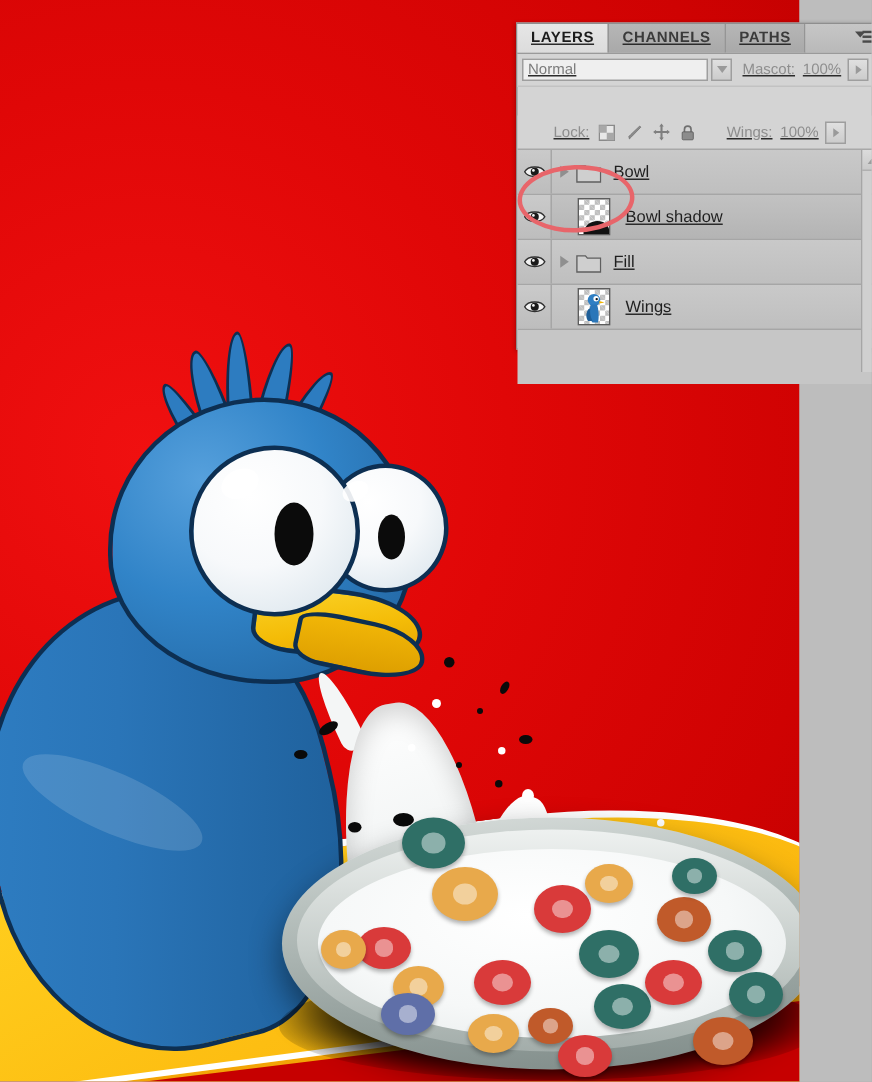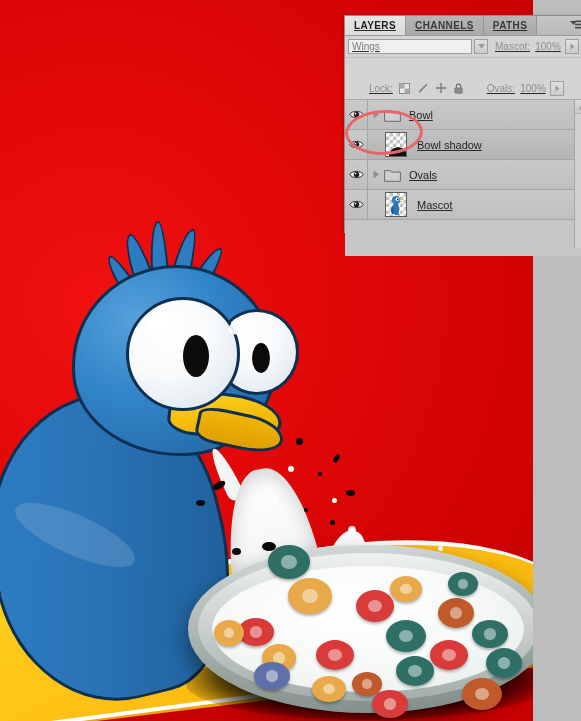--- a/index.html
+++ b/index.html
@@ -364,21 +364,21 @@
         <polygon points="0,1 7,1 3.5,5" fill="#4a4a4a"></polygon>
         <rect x="5" y="0.5" width="9" height="1.6" fill="#4a4a4a"></rect>
         <rect x="5" y="3.7" width="9" height="1.6" fill="#4a4a4a"></rect>
         <rect x="5" y="6.9" width="9" height="1.6" fill="#4a4a4a"></rect>
       </svg>
     </div>
   </div>
 
   <div class="row-blend">
     <div class="blend-select">
-      <span>Wings</span>
+      <span>Normal</span>
     </div>
     <div class="mini-btn">
       <svg width="7" height="5" viewBox="0 0 7 5">
         <polygon points="0,0 7,0 3.5,4.6" fill="#9a9a9a"></polygon>
       </svg>
     </div>
     <span class="lbl-dim">Mascot:</span>
     <div class="val-box">100%</div>
     <div class="mini-btn">
       <svg width="5" height="7" viewBox="0 0 5 7">
@@ -407,21 +407,21 @@
           <path d="M6 0.4 L7.5 2.4 L6.7 2.4 L6.7 5.3 L9.6 5.3 L9.6 4.5 L11.6 6 L9.6 7.5 L9.6 6.7 L6.7 6.7 L6.7 9.6 L7.5 9.6 L6 11.6 L4.5 9.6 L5.3 9.6 L5.3 6.7 L2.4 6.7 L2.4 7.5 L0.4 6 L2.4 4.5 L2.4 5.3 L5.3 5.3 L5.3 2.4 L4.5 2.4 Z" fill="#7f7f7f"></path>
         </svg>
       </div>
       <div class="lk">
         <svg width="11" height="11" viewBox="0 0 11 11">
           <path d="M3.3 5 L3.3 3.3 A2.2 2.2 0 0 1 7.7 3.3 L7.7 5" fill="none" stroke="#6f6f6f" stroke-width="1.1"></path>
           <rect x="1.8" y="4.9" width="7.4" height="5.3" rx="0.7" fill="#8c8c8c" stroke="#5f5f5f" stroke-width="0.6"></rect>
         </svg>
       </div>
     </div>
-    <span class="lbl-dim" style="margin-left:auto">Ovals:</span>
+    <span class="lbl-dim" style="margin-left:auto">Wings:</span>
     <div class="val-box">100%</div>
     <div class="mini-btn">
       <svg width="5" height="7" viewBox="0 0 5 7">
         <polygon points="0.5,0.5 4.5,3.5 0.5,6.5" fill="#9a9a9a"></polygon>
       </svg>
     </div>
   </div>
 
   <div class="layer-list">
 
@@ -475,21 +475,21 @@
       <div class="tri-cell">
         <svg width="7" height="9" viewBox="0 0 7 9">
           <polygon points="0.5,0.5 6.2,4.5 0.5,8.5" fill="#8f8f8f"></polygon>
         </svg>
       </div>
       <div class="folder">
         <svg width="17" height="14" viewBox="0 0 17 14">
           <path d="M0.6 2.6 L6.3 2.6 L7.6 4.1 L16.4 4.1 L16.4 13.3 L0.6 13.3 Z" fill="#cfcfcf" stroke="#5f5f5f" stroke-width="0.9"></path>
         </svg>
       </div>
-      <span class="layer-name">Ovals</span>
+      <span class="layer-name">Fill</span>
     </div>
 
     <div class="layer-row">
       <div class="eye-cell">
         <svg width="15" height="11" viewBox="0 0 15 11">
           <path d="M0.8 5.5 C3 1.3 12 1.3 14.2 5.5 C12 9.7 3 9.7 0.8 5.5 Z" fill="#f2f2f2" stroke="#303030" stroke-width="1"></path>
           <circle cx="7.5" cy="5.5" r="2.7" fill="#1a1a1a"></circle>
           <circle cx="6.6" cy="4.6" r="0.9" fill="#f5f5f5"></circle>
         </svg>
       </div>
@@ -497,21 +497,21 @@
       <div class="thumb">
         <svg width="22" height="25" viewBox="0 0 22 25" style="position:absolute;left:0;top:0">
           <ellipse cx="10" cy="7" rx="4.2" ry="4" fill="#2f7fc4"></ellipse>
           <circle cx="11.4" cy="6.2" r="1.8" fill="#ffffff"></circle>
           <circle cx="11.8" cy="6.4" r="0.8" fill="#111"></circle>
           <polygon points="13.6,7.6 17,8.6 13.6,9.4" fill="#f0b400"></polygon>
           <path d="M8 10 C6 14 6.6 19 9 22 L12.6 22 C13.6 18 13 13 12 10 Z" fill="#2a76b9"></path>
           <path d="M6.4 13 C4.6 15 4.4 18.6 6 21 L9 21 C7.6 18 7 15 7.6 12.6 Z" fill="#1f5f99"></path>
         </svg>
       </div>
-      <span class="layer-name">Mascot</span>
+      <span class="layer-name">Wings</span>
     </div>
 
     <div class="vscroll">
       <div class="vscroll-up">
         <svg width="8" height="6" viewBox="0 0 8 6">
           <polygon points="4,0.6 7.6,5.4 0.4,5.4" fill="#9d9d9d"></polygon>
         </svg>
       </div>
       <div class="vscroll-track"></div>
     </div>

